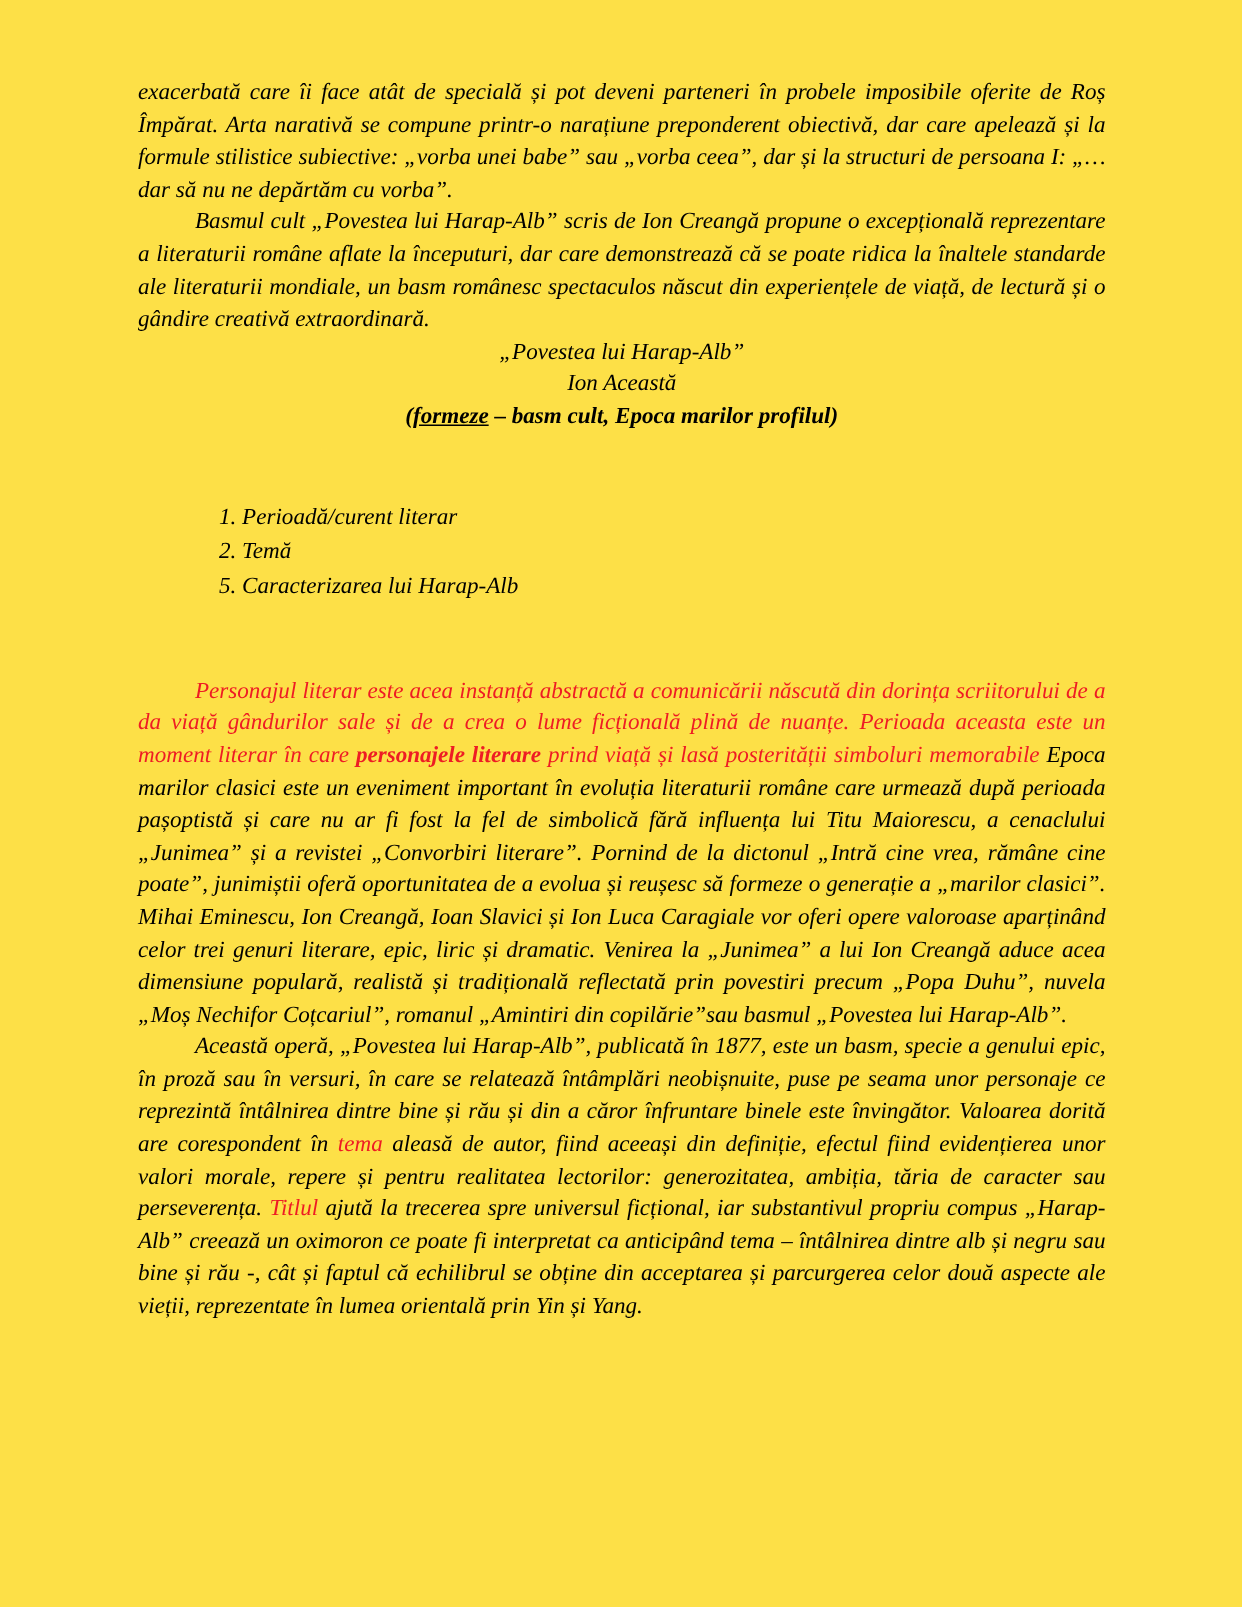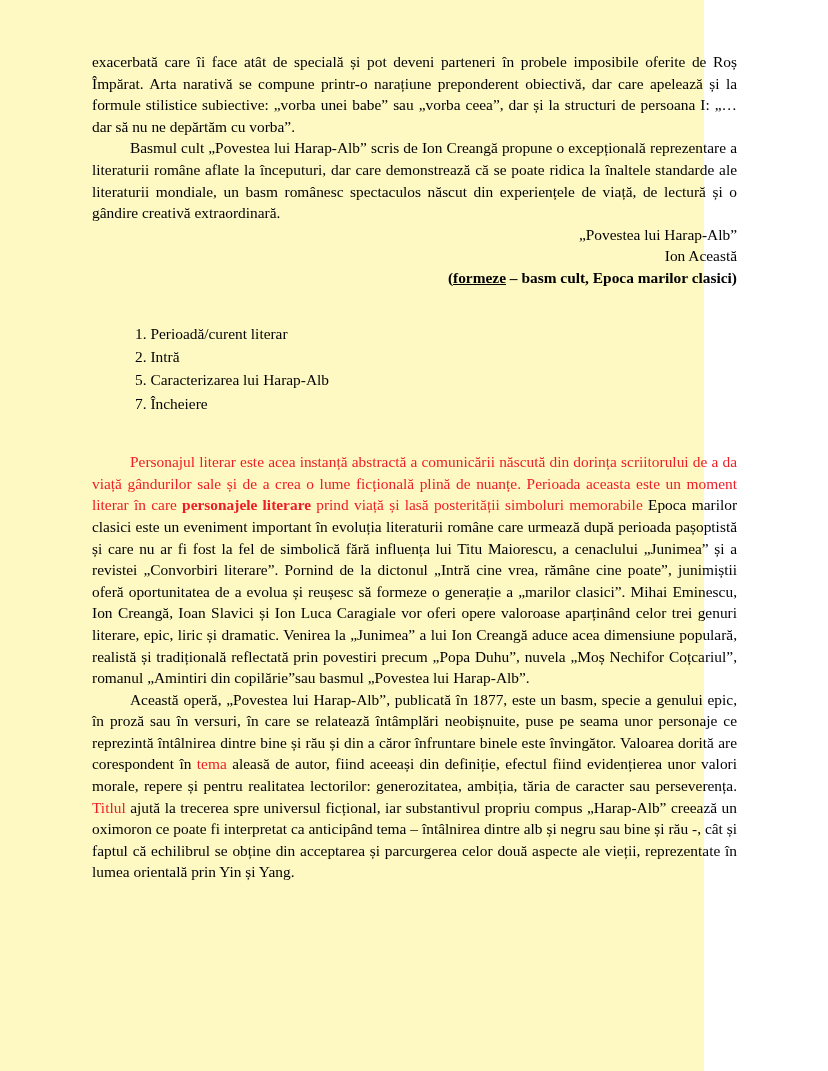--- a/index.html
+++ b/index.html
@@ -9,63 +9,64 @@
   }
   body {
     width: 828px;
     height: 1071px;
     overflow: hidden;
     font-family: "Liberation Serif", "DejaVu Serif", serif;
     color: #000000;
   }
   .page {
     position: relative;
-    width: 704px;
+    width: 828px;
     height: 1071px;
-    background: #fef9c3;
+    background: #fde047;
     box-sizing: border-box;
     padding: 51px 91px 0 92px;
+    font-style: italic;
   }
   .doc-body {
     width: 645px;
     font-size: 15.4px;
     line-height: 21.6px;
     text-align: justify;
     text-justify: inter-word;
     hyphens: none;
   }
   p.para {
     margin: 0;
     text-align: justify;
   }
   p.para.indent {
     text-indent: 38px;
   }
   .center-line {
     margin: 0;
-    text-align: right;
+    text-align: center;
   }
   .center-line.bold {
     font-weight: bold;
   }
   .u {
     text-decoration: underline;
   }
   .red {
     color: #ee1c24;
   }
   .red-bold {
     color: #ee1c24;
     font-weight: bold;
   }
   .bold {
     font-weight: bold;
   }
   ol.toc {
-    margin: 5px;
+    margin: 16px;
     padding: 0;
     list-style: none;
   }
   ol.toc li {
     margin: 0;
     padding: 0 0 0 38px;
     line-height: 23.4px;
     font-size: 15.4px;
     text-align: left;
   }
@@ -78,29 +79,28 @@
 
 <div class="page">
   <div class="doc-body">
 
     <p class="para">exacerbată care îi face atât de specială și pot deveni parteneri în probele imposibile oferite de Roș Împărat. Arta narativă se compune printr-o narațiune preponderent obiectivă, dar care apelează și la formule stilistice subiective: „vorba unei babe” sau „vorba ceea”, dar și la structuri de persoana I: „… dar să nu ne depărtăm cu vorba”.</p>
 
     <p class="para indent">Basmul cult „Povestea lui Harap-Alb” scris de Ion Creangă propune o excepțională reprezentare a literaturii române aflate la începuturi, dar care demonstrează că se poate ridica la înaltele standarde ale literaturii mondiale, un basm românesc spectaculos născut din experiențele de viață, de lectură și o gândire creativă extraordinară.</p>
 
     <div class="center-line">„Povestea lui Harap-Alb”</div>
     <div class="center-line">Ion Această</div>
-    <div class="center-line bold"><span>(</span><span class="u">formeze</span><span> – basm cult, Epoca marilor clasici)</span></div>
+    <div class="center-line bold"><span>(</span><span class="u">formeze</span><span> – basm cult, Epoca marilor profilul)</span></div>
 
     <div class="spacer-md"></div>
 
     <ol class="toc">
       <li><span class="num">1.</span> <span>Perioadă/curent literar</span></li>
-      <li><span class="num">2.</span> <span>Intră</span></li>
+      <li><span class="num">2.</span> <span>Temă</span></li>
       <li><span class="num">5.</span> <span>Caracterizarea lui Harap-Alb</span></li>
-      <li><span class="num">7.</span> <span>Încheiere</span></li>
     </ol>
 
     <div class="spacer-lg"></div>
 
     <p class="para indent"><span class="red">Personajul literar este acea instanță abstractă a comunicării născută din dorința  scriitorului de a da viață gândurilor sale și de a crea o lume ficțională plină de nuanțe. Perioada  aceasta este un moment literar în care </span><span class="red-bold">personajele literare</span><span class="red"> prind viață și lasă posterității  simboluri memorabile</span><span> Epoca marilor clasici este un eveniment important în evoluția literaturii  române care urmează după perioada pașoptistă și care nu ar fi fost la fel de simbolică fără  influența lui Titu Maiorescu, a cenaclului „Junimea” și a revistei „Convorbiri literare”. Pornind  de la dictonul „Intră cine vrea, rămâne cine poate”, junimiștii oferă oportunitatea de a evolua și  reușesc să formeze o generație a „marilor clasici”. Mihai Eminescu, Ion Creangă, Ioan Slavici și  Ion Luca Caragiale vor oferi opere valoroase aparținând celor trei genuri literare, epic, liric și  dramatic. Venirea la „Junimea” a lui Ion Creangă aduce acea dimensiune populară, realistă și  tradițională reflectată prin povestiri precum „Popa Duhu”, nuvela „Moș Nechifor Coțcariul”,  romanul „Amintiri din copilărie”sau basmul „Povestea lui Harap-Alb”.</span></p>
 
     <p class="para indent"><span>Această operă, „Povestea lui Harap-Alb”, publicată în 1877, este un basm, specie a genului epic, în proză sau în versuri, în care se relatează întâmplări neobișnuite, puse pe seama unor personaje ce reprezintă întâlnirea dintre bine și rău și din a căror înfruntare binele este învingător. Valoarea dorită are corespondent în </span><span class="red">tema</span><span> aleasă de autor, fiind aceeași din definiție, efectul fiind evidențierea unor valori morale, repere și pentru realitatea lectorilor: generozitatea, ambiția, tăria de caracter sau perseverența. </span><span class="red">Titlul</span><span> ajută la trecerea spre universul ficțional, iar substantivul propriu compus „Harap-Alb” creează un oximoron ce poate fi interpretat ca anticipând tema – întâlnirea dintre alb și negru sau bine și rău -, cât și faptul că echilibrul se obține din acceptarea și parcurgerea celor două aspecte ale vieții, reprezentate în lumea orientală prin Yin și Yang.</span></p>
 
 
   </div>

